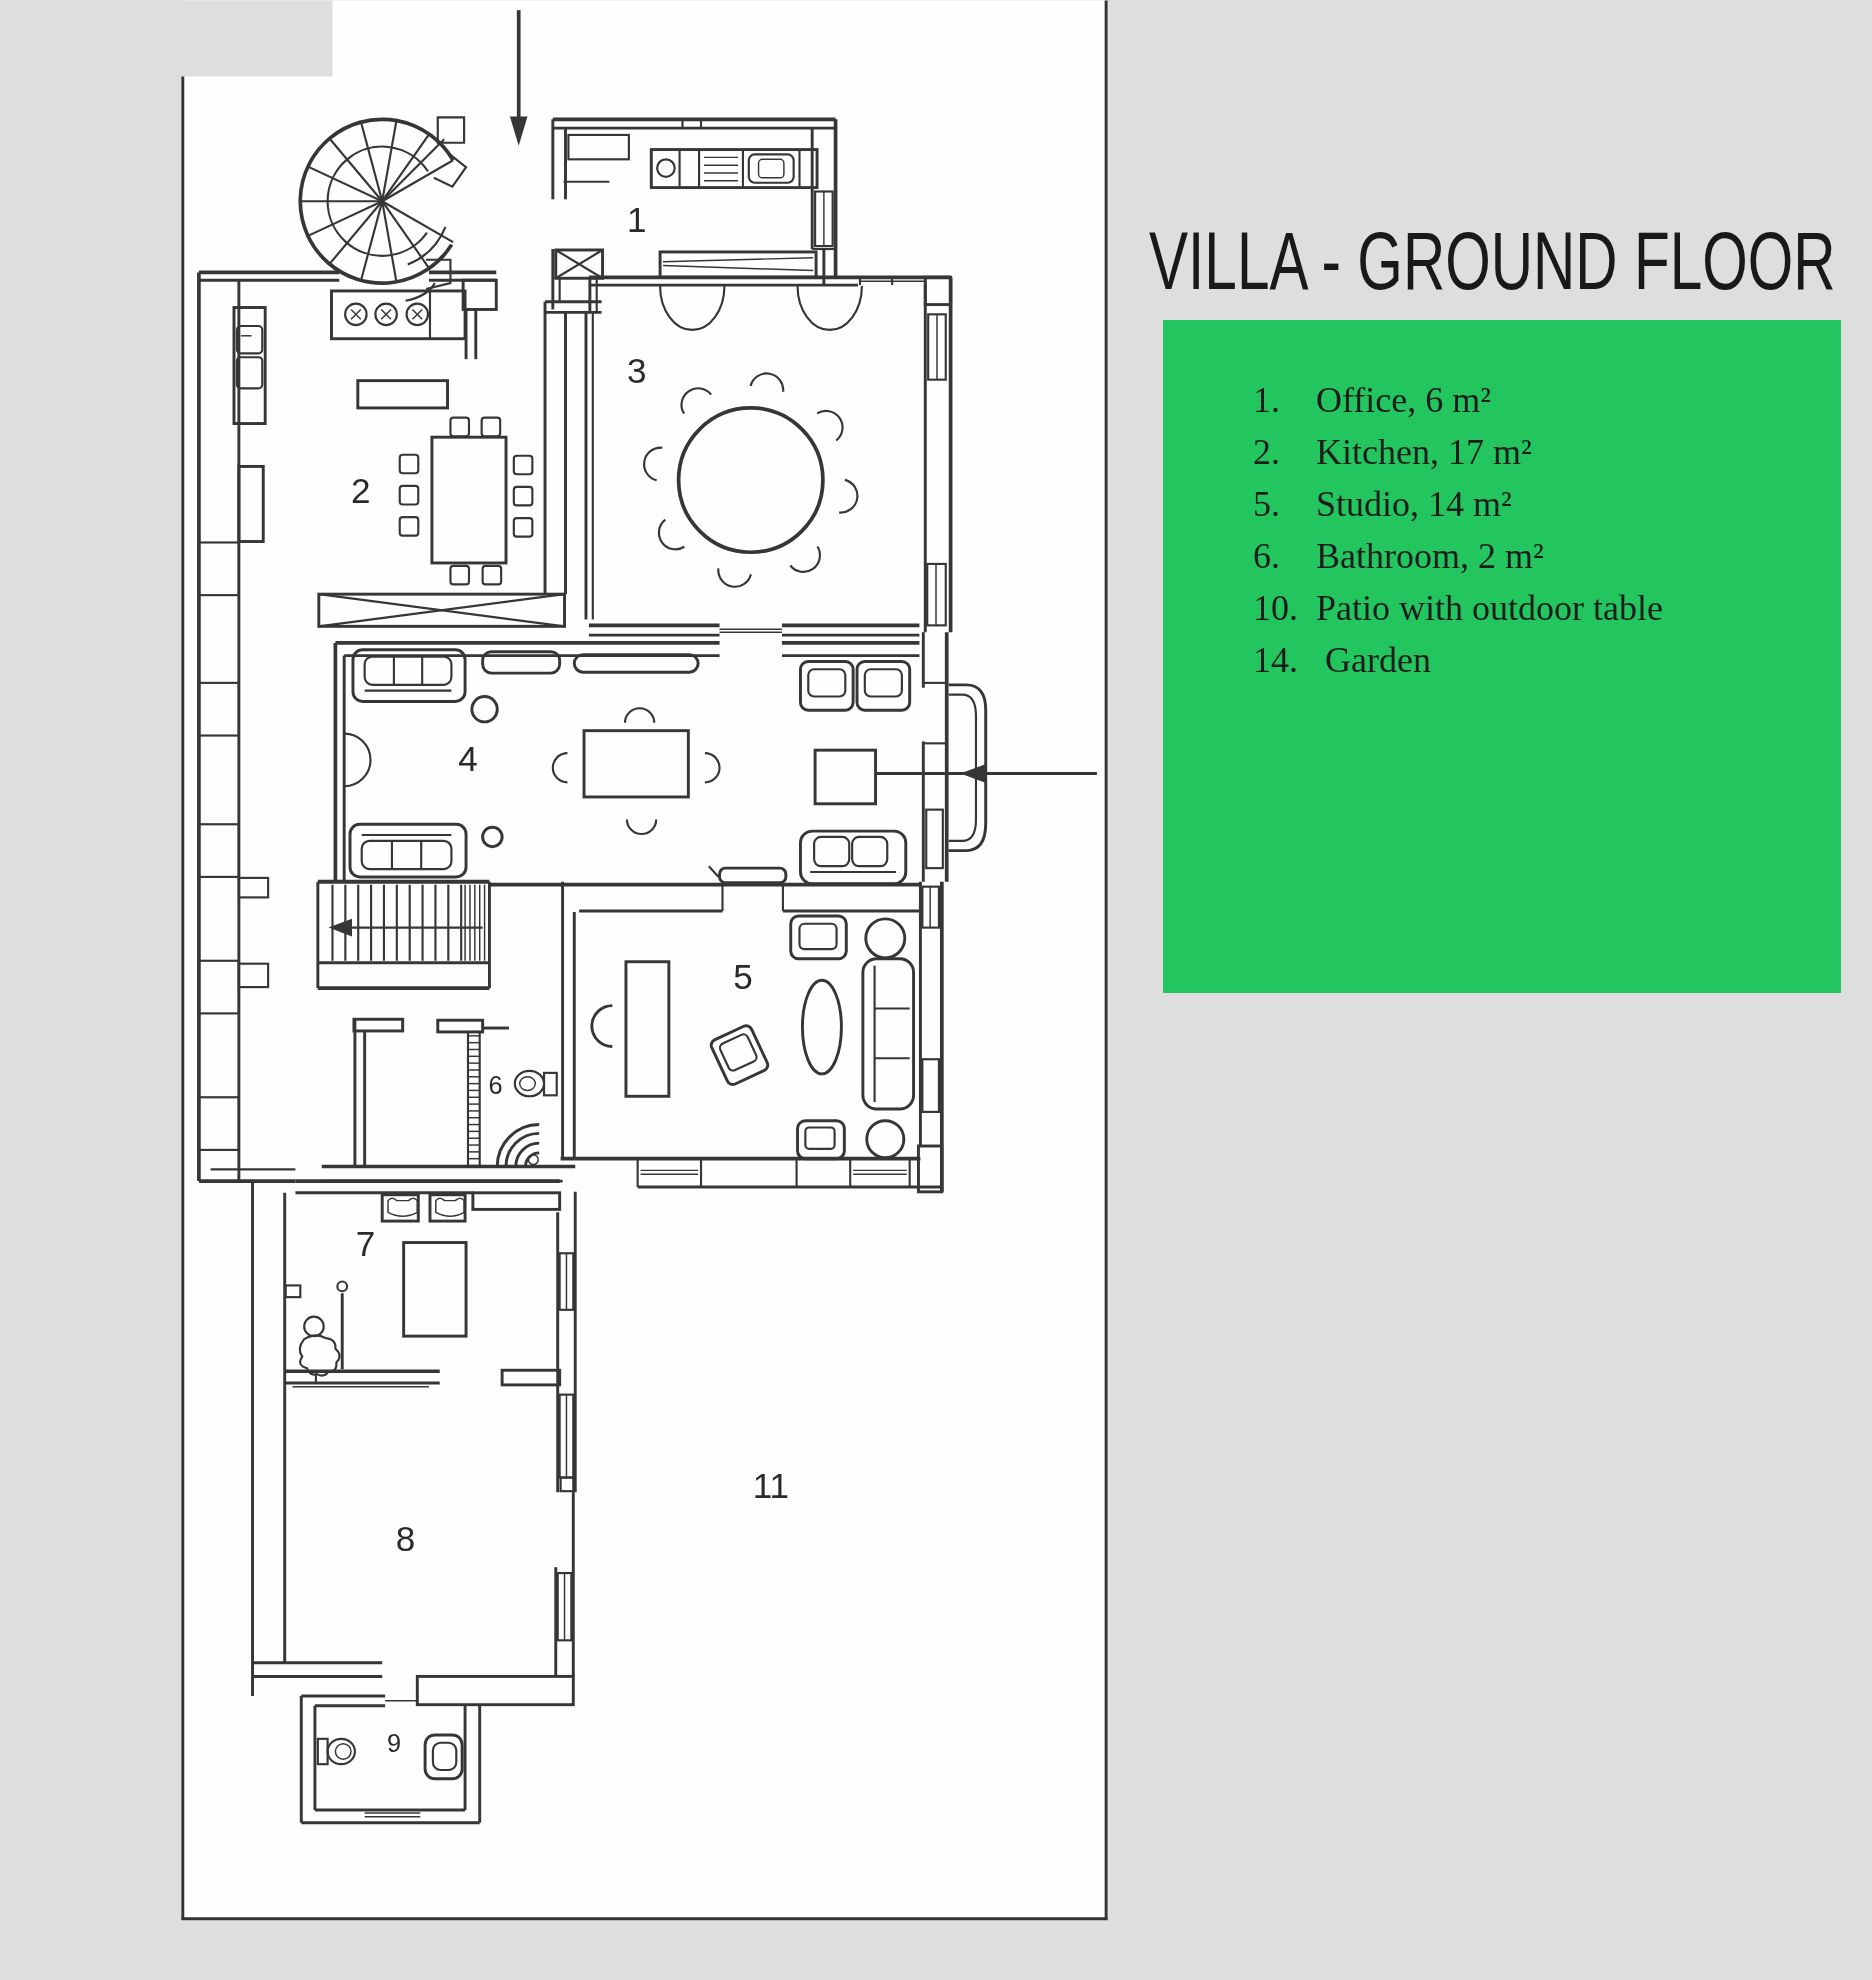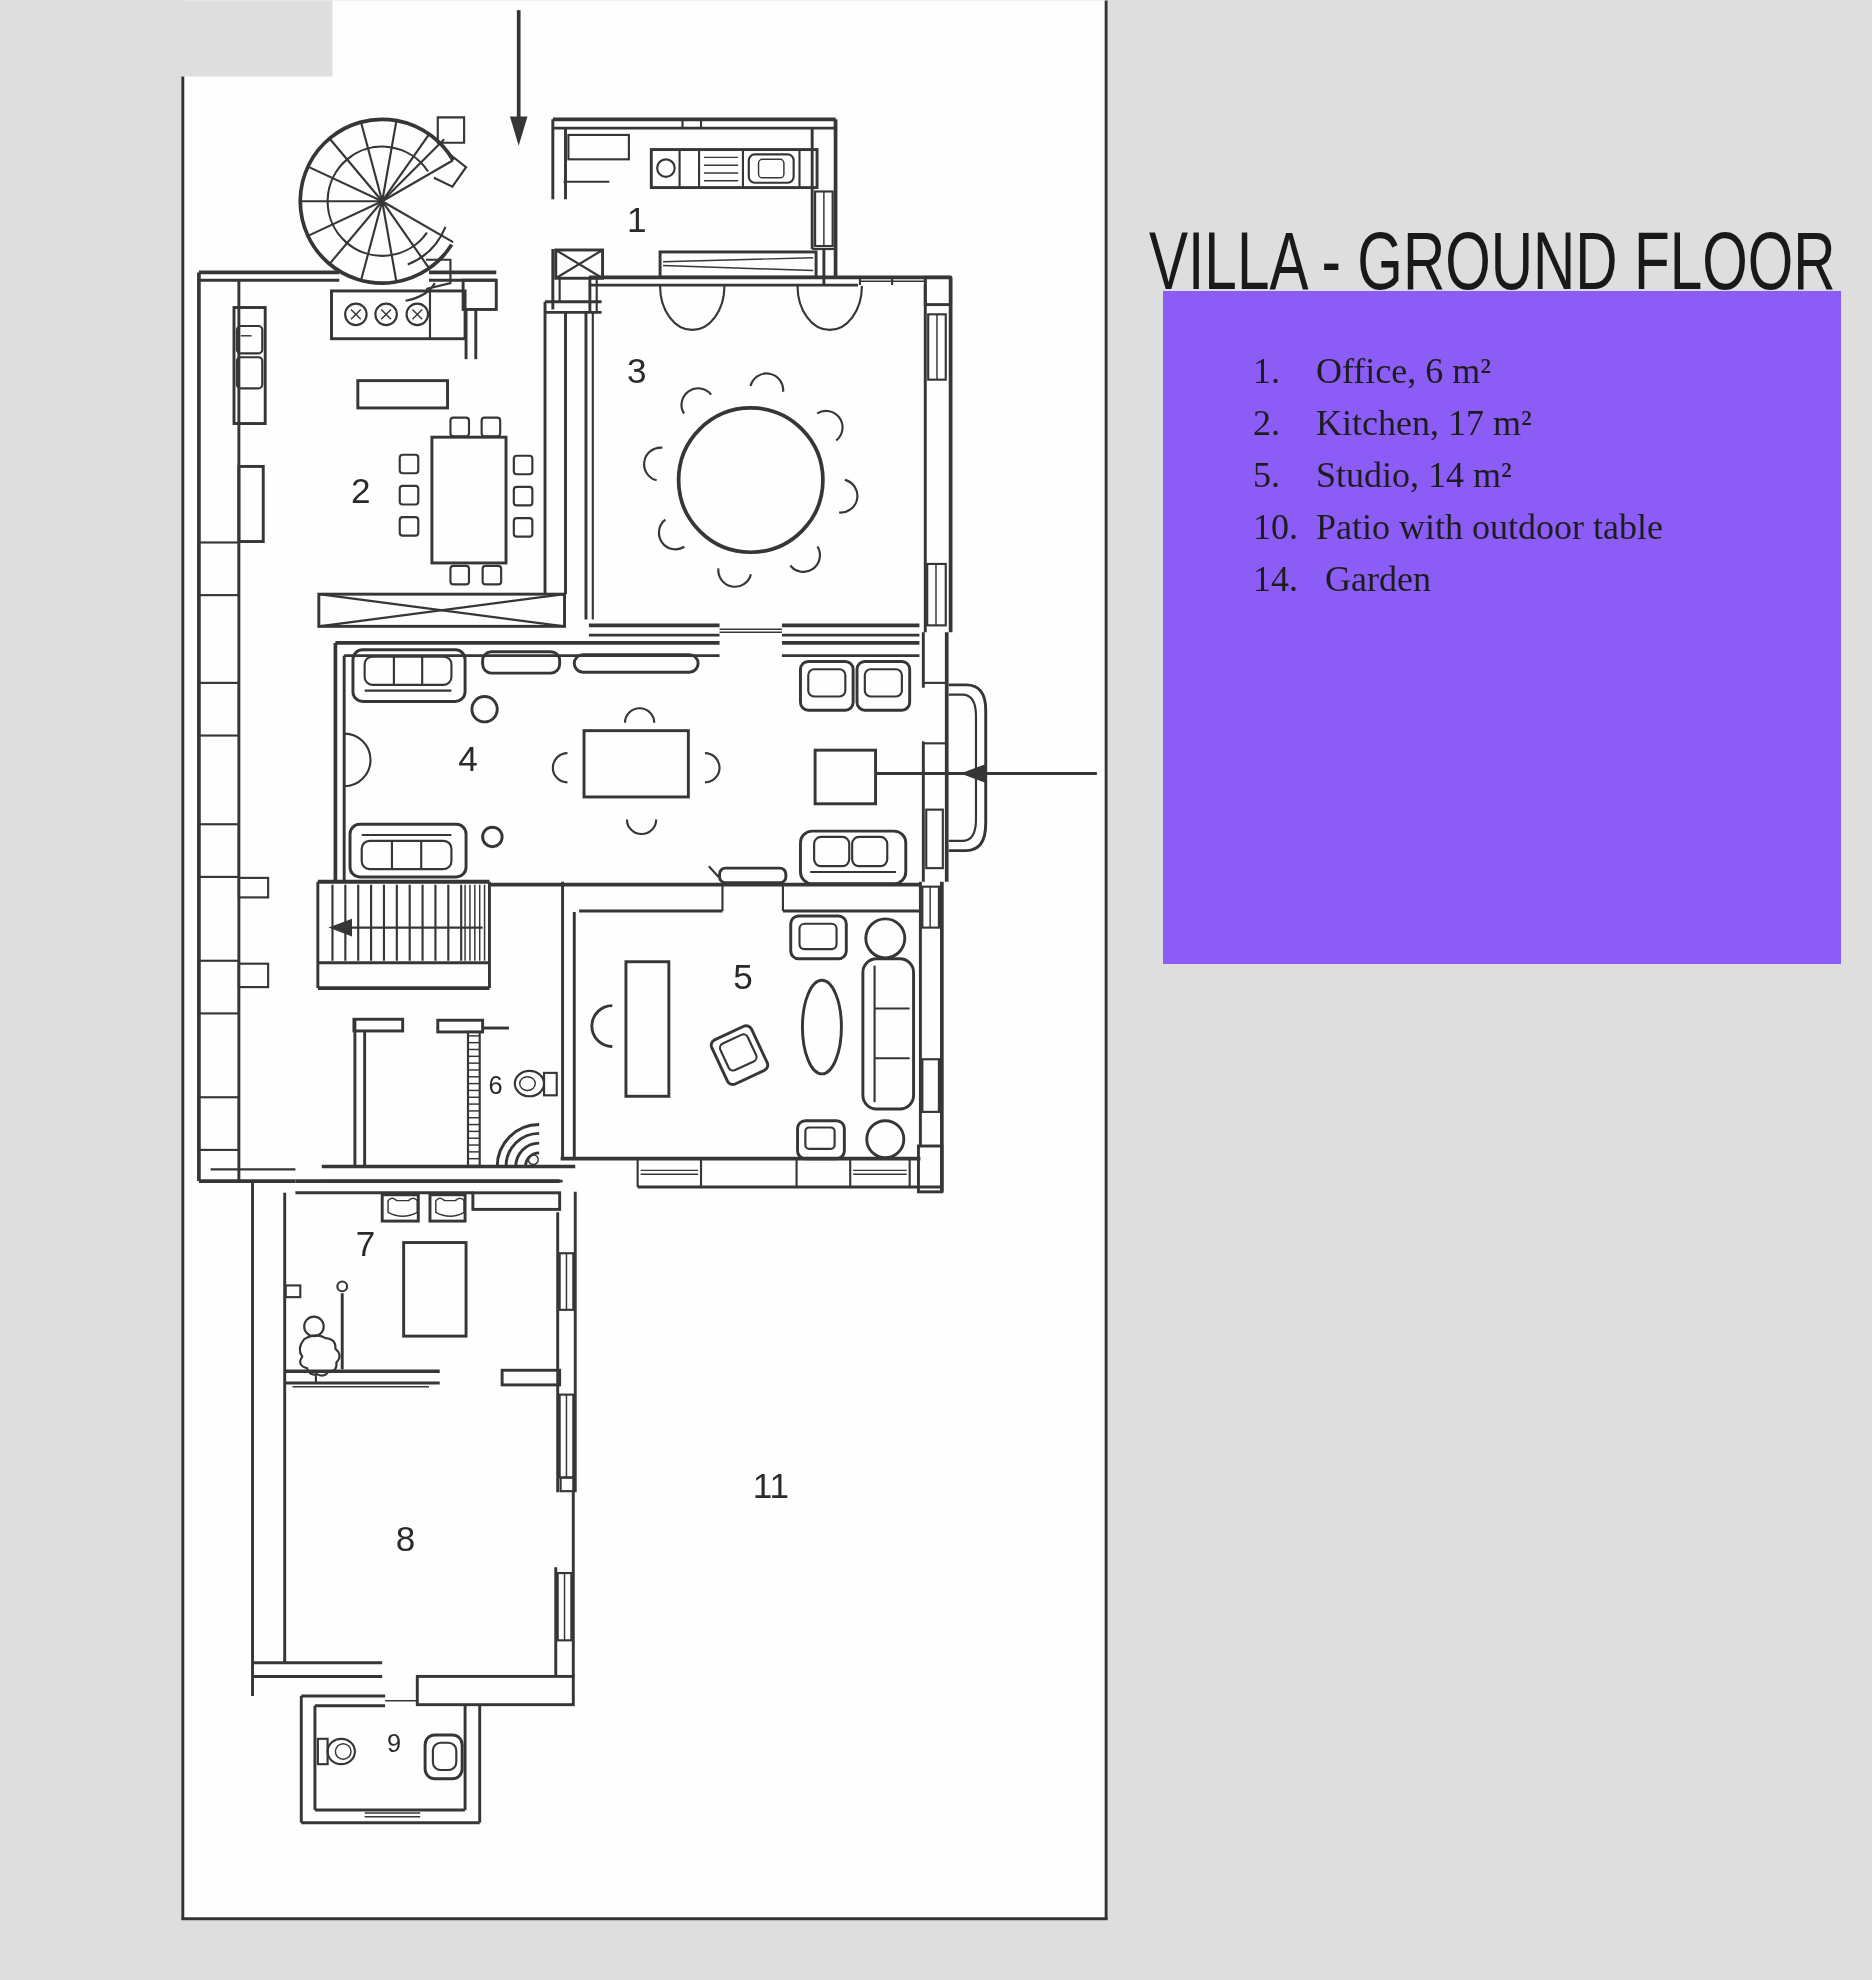--- a/index.html
+++ b/index.html
@@ -7,21 +7,21 @@
 svg{position:absolute;left:0;top:0;filter:blur(0.3px);}
 svg line,svg path,svg rect,svg circle,svg ellipse,svg polygon{stroke:#363636;fill:none;}
 svg polygon{fill:#363636;stroke:none;}
 .w15{stroke-width:1.5}
 .w2{stroke-width:2.2}
 .w25{stroke-width:3.0}
 .w3{stroke-width:3.8}
 .w35{stroke-width:4.2}
 .lbl{fill:#2a2a2a;stroke:none;font-family:"Liberation Sans",sans-serif;}
 #title{position:absolute;left:1149px;top:215px;font-size:81px;color:#191919;white-space:nowrap;transform:scaleX(0.723);transform-origin:left top;letter-spacing:0px;}
-#legend{position:absolute;left:1163px;top:291px;width:678px;height:673px;background:#8b5cf6;}
+#legend{position:absolute;left:1163px;top:320px;width:678px;height:673px;background:#22c55e;}
 #legend ol{margin:0;padding:54px 0 0 90px;list-style:none;font-family:"Liberation Serif",serif;font-size:36px;line-height:52px;color:#1d1d1d;}
 #legend .n{display:inline-block;width:63px;}
 </style>
 </head>
 <body>
 <div id="wrap">
 
 <svg width="1872" height="1981" viewBox="0 0 1920 2031">
 <rect x="186" y="0" width="950" height="1969" style="fill:#fefefe;stroke:none"></rect>
 <rect x="0" y="0" width="341" height="78" style="fill:#dedede;stroke:none"></rect>
@@ -586,18 +586,19 @@
 <text x="397" y="1797" font-size="26" class="lbl">9</text>
 </svg>
 
 <div id="title">VILLA - GROUND FLOOR</div>
 
 <div id="legend">
 <ol>
 <li><span class="n">1.</span>Office, 6 m²</li>
 <li><span class="n">2.</span>Kitchen, 17 m²</li>
 <li><span class="n">5.</span>Studio, 14 m²</li>
+<li><span class="n">6.</span>Bathroom, 2 m²</li>
 <li><span class="n">10.</span>Patio with outdoor table</li>
 <li><span class="n">14.</span>&nbsp;Garden</li>
 </ol>
 </div>
 </div>
 
 
 </body></html>

